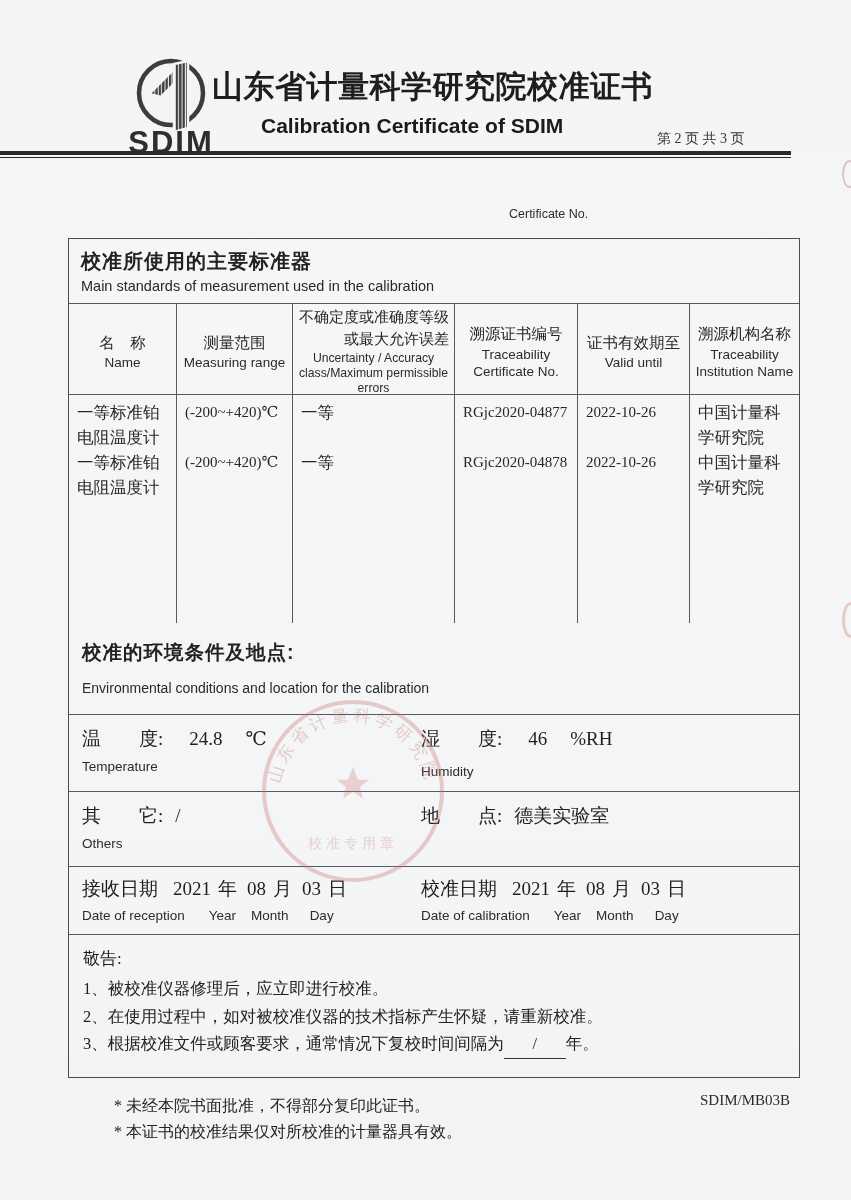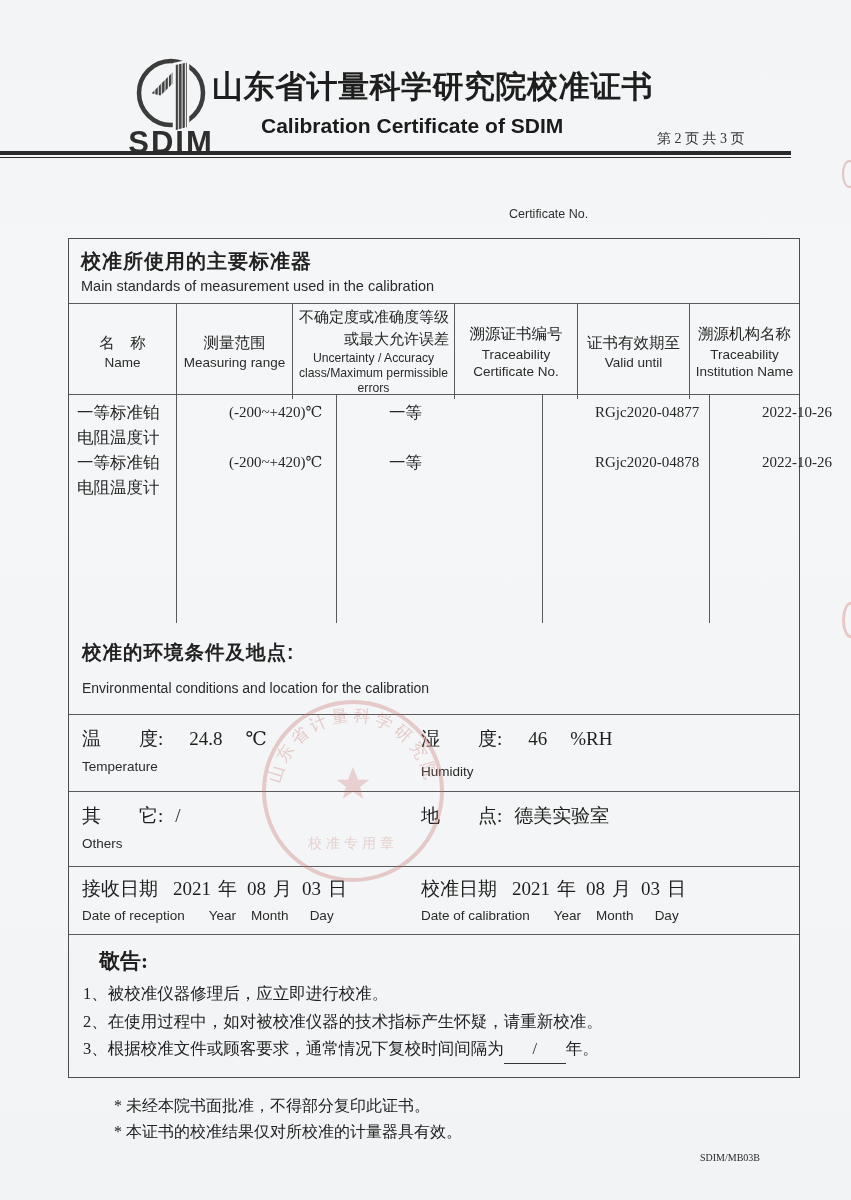--- a/index.html
+++ b/index.html
@@ -42,21 +42,21 @@
   .thead { border-top:1px solid #5a5a5a; border-bottom:1px solid #5a5a5a; height:92px; }
   .th { border-right:1px solid #5a5a5a; display:flex; flex-direction:column;
     justify-content:center; align-items:center; text-align:center; padding:3px 5px; }
   .th:last-child { border-right:none; }
   .th-cn { font-size:15.5px; line-height:1.5;text-align:right; }
   .th-en { font-family:"Liberation Sans","DejaVu Sans",sans-serif; font-size:13.5px;
     line-height:1.3; color:#2b2b2b; }
   .th.c3 .th-cn { font-size:15px; line-height:1.45; }
   .th.c3 .th-en { font-size:12.2px; line-height:1.25; }
 
-  .tbody { height:228px;gap:44px; }
+  .tbody { height:228px; }
   .td { border-right:1px solid #5a5a5a; padding:5px 8px; }
   .td:last-child { border-right:none; }
   .entry { height:50px; font-size:16.5px; line-height:25px; }
   .entry.num { font-size:15px; line-height:25px; letter-spacing:0; }
 
   .env-head { height:92px; padding:16px 13px 0; border-bottom:1px solid #5a5a5a; }
   .env-title-cn { font-family:"Liberation Sans","DejaVu Sans",sans-serif; font-weight:600;
     font-size:19.5px; letter-spacing:1px; color:#222; }
   .env-title-en { font-family:"Liberation Sans","DejaVu Sans",sans-serif; font-size:14px;
     margin-top:14px; color:#292929; }
@@ -75,29 +75,29 @@
 
   .date-row { display:flex; height:68px; padding:9px 0 0 13px; border-bottom:1px solid #5a5a5a; }
   .d-num { margin-left:15px; margin-right:7px; }
   .d-num2 { margin-left:10px; margin-right:7px; }
   .u-year { margin-left:24px; }
   .u-month { margin-left:15px; }
   .u-day { margin-left:21px; }
   .date-row .line2 { margin-top:6px; }
 
   .notice { padding:12px 14px 0; }
-  .notice-title { font-size:21px; font-weight:700; margin-bottom:5px; color:#1f1f1f;margin-left:16px; }
+  .notice-title { font-size:17px; font-weight:400; margin-bottom:5px; color:#1f1f1f; }
   .notice-item { font-size:16.5px; line-height:27.5px; color:#222; }
   .blank-slash { display:inline-block; width:62px; text-align:center;
     border-bottom:1px solid #333; }
 
   
   .footer-note { position:absolute; left:114px; font-size:16px; color:#222; white-space:nowrap; }
   .fn1 { top:1096px; } .fn2 { top:1122px; }
-  .form-no { position:absolute; left:700px; top:1152px; font-size:10px; color:#2a2a2a; }
+  .form-no { position:absolute; left:700px; top:1092px; font-size:15px; color:#2a2a2a; }
 
   
   .stamp { position:absolute; left:257px; top:695px; width:192px; height:192px;
     filter:blur(0.6px); pointer-events:none; }
   .scan-mark { position:absolute; border-radius:50%; }
   .m1 { right:-6px; top:160px; width:15px; height:28px; border:2.5px solid rgba(185,105,100,0.35); }
   .m2 { right:-8px; top:602px; width:17px; height:36px; border:3px solid rgba(215,125,120,0.38); }
 </style>
 </head>
 <body>

